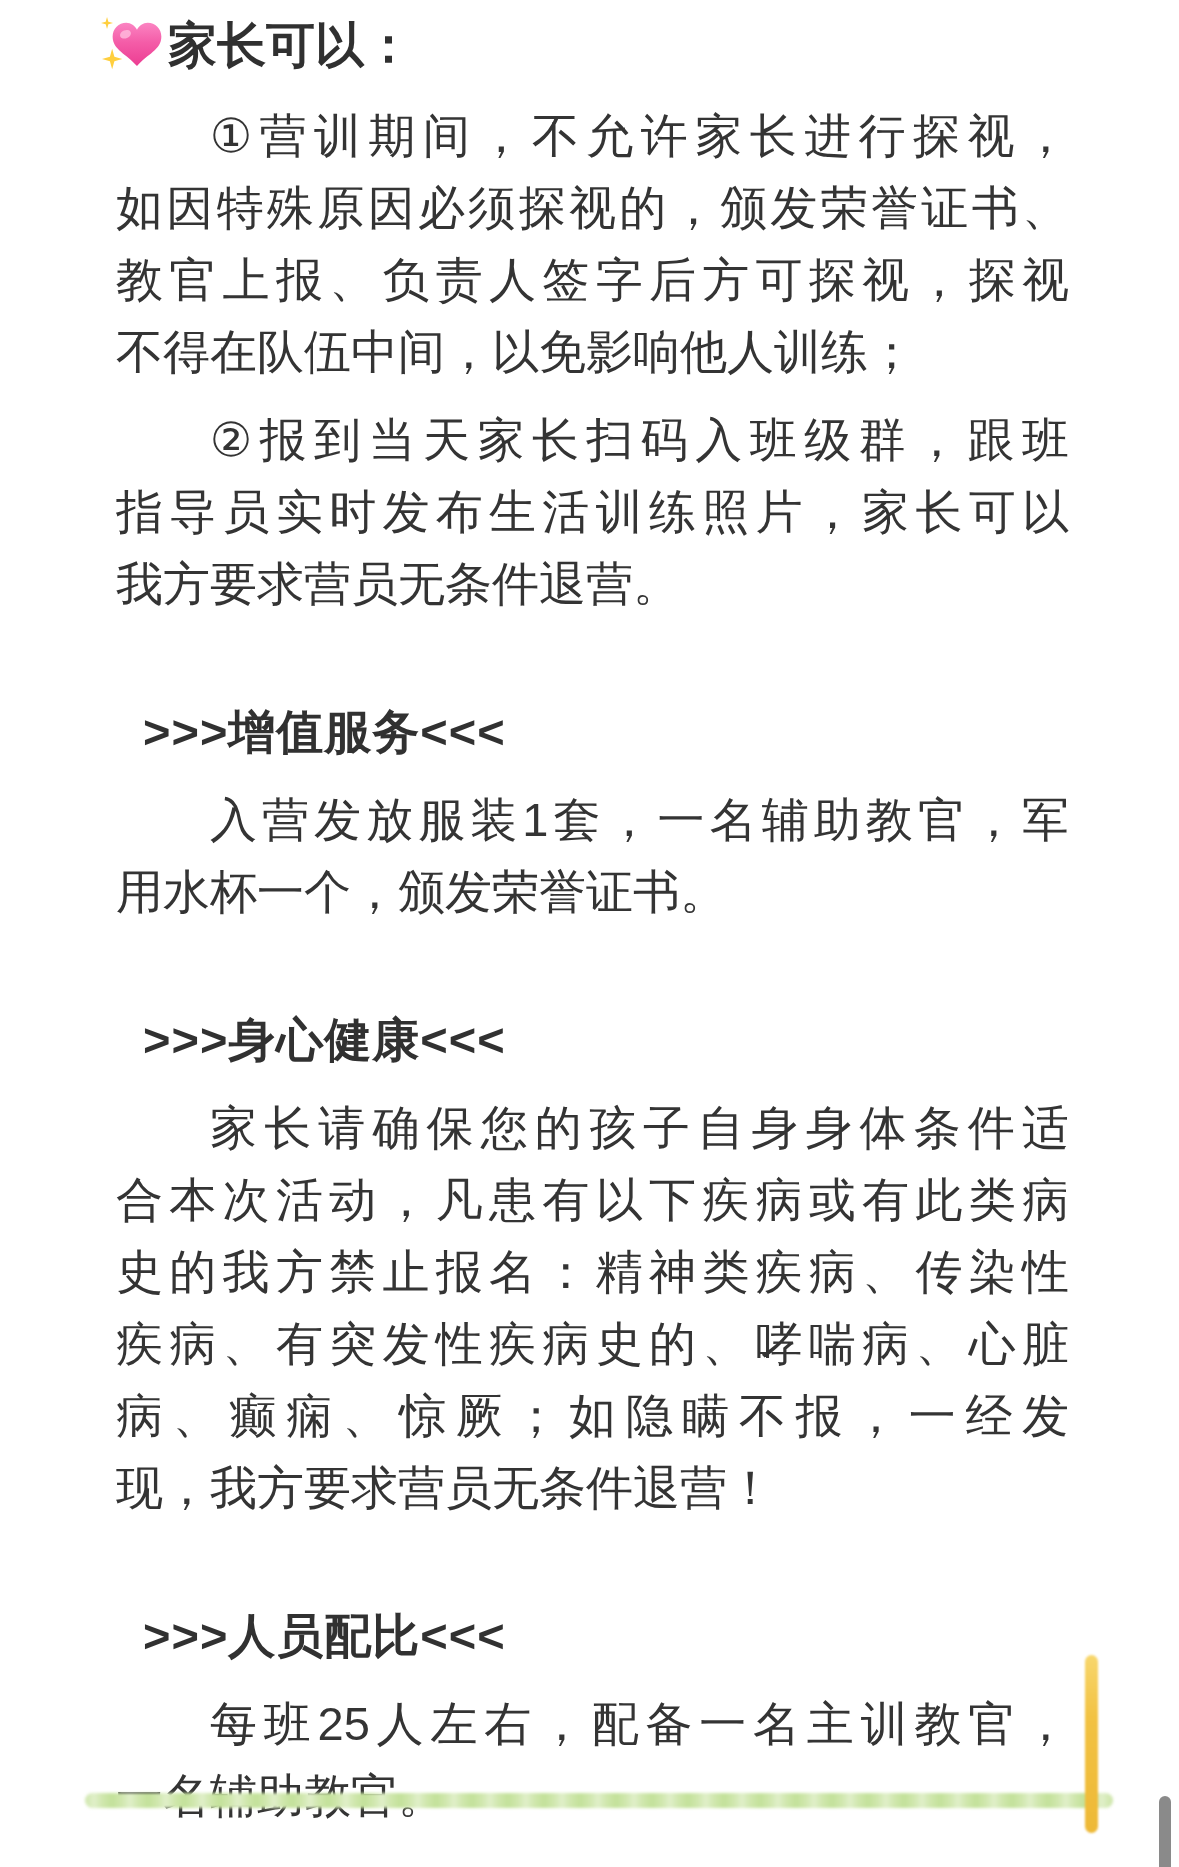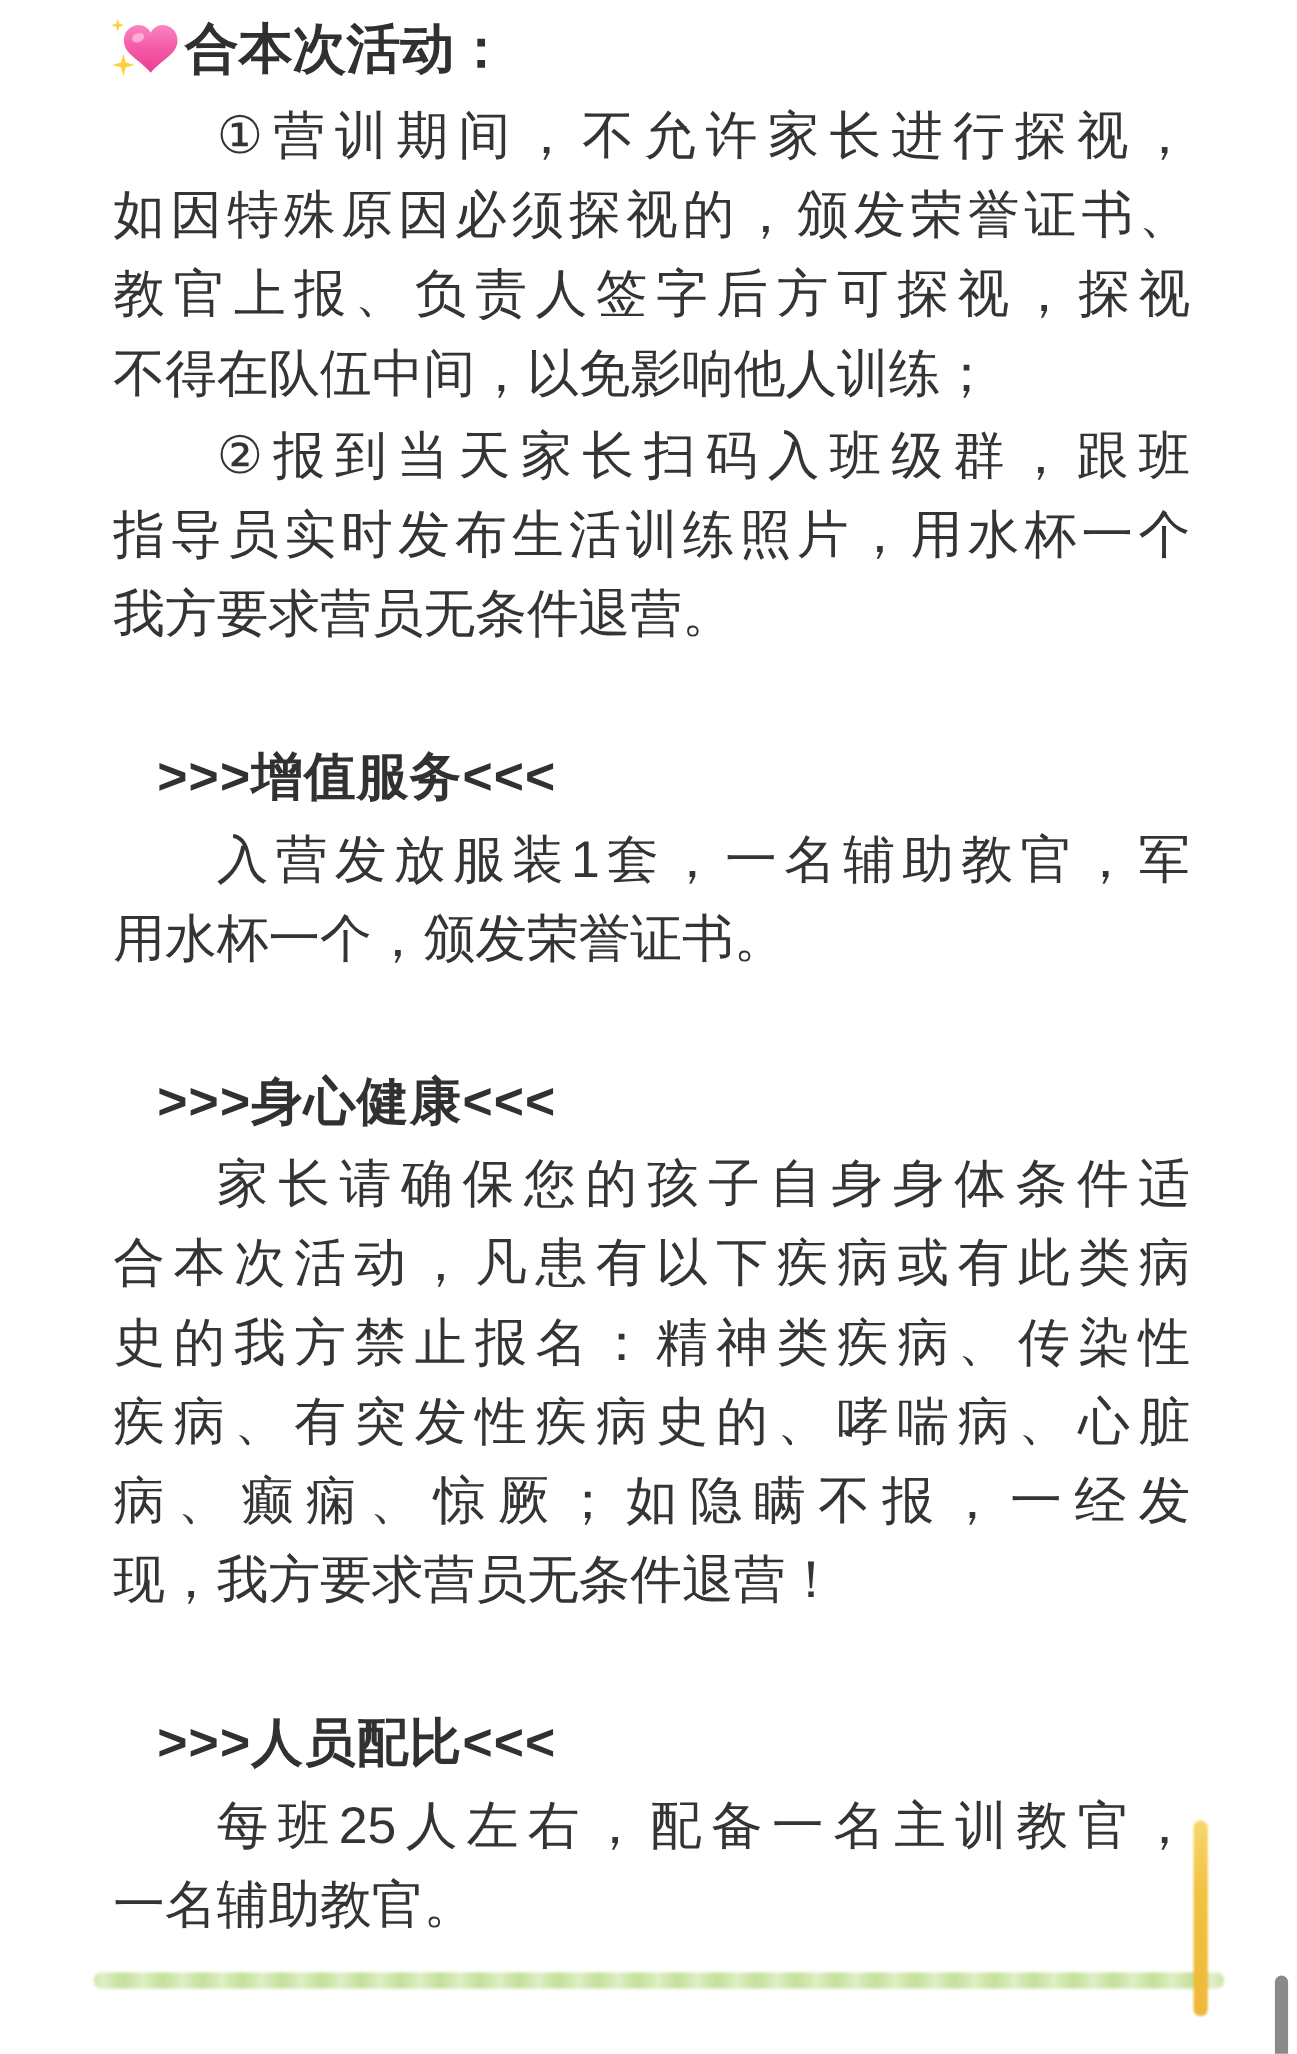--- a/index.html
+++ b/index.html
@@ -14,21 +14,21 @@
   .content { padding: 6px 94px 0 100px; }
 
   .title-row {
     display: flex; align-items: center;
     font-size: 49px; font-weight: 700;
     line-height: 78px; color: #303030;
   }
   .heart-wrap { width: 62px; height: 58px; margin-right: 6px; flex: none; display: inline-block; }
   .heart-wrap svg { width: 100%; height: 100%; display: block; }
 
-  .para { margin: 3px; }
+  .para { margin: 16px; }
   .line {
     font-size: 47px;
     line-height: 72px;
     color: #343434;
     letter-spacing: 0;
   }
   .line.fill {
     text-align: justify;
     text-justify: inter-character;
     text-align-last: justify;
@@ -94,32 +94,32 @@
           <ellipse cx="9.5" cy="8.5" rx="4.2" ry="3.0" fill="#ffb7dc" opacity="0.85" transform="rotate(-22 9.5 8.5)"></ellipse>
         </g>
         <g transform="translate(1,1) scale(0.62)">
           <path fill="#ffcf3e" d="M10 0l2.2 7.8L20 10l-7.8 2.2L10 20l-2.2-7.8L0 10l7.8-2.2z"></path>
         </g>
         <g transform="translate(2,34) scale(1.05)">
           <path fill="#ffcf3e" d="M10 0l2.2 7.8L20 10l-7.8 2.2L10 20l-2.2-7.8L0 10l7.8-2.2z"></path>
         </g>
       </svg>
     </span>
-    <span>合本次活动：</span>
+    <span>家长可以：</span>
   </div>
 
   <div class="para">
     <div class="line fill indent">①营训期间，不允许家长进行探视，</div>
     <div class="line fill">如因特殊原因必须探视的，颁发荣誉证书、</div>
     <div class="line fill">教官上报、负责人签字后方可探视，探视</div>
     <div class="line">不得在队伍中间，以免影响他人训练；</div>
   </div>
   <div class="para">
     <div class="line fill indent">②报到当天家长扫码入班级群，跟班</div>
-    <div class="line fill">指导员实时发布生活训练照片，用水杯一个</div>
+    <div class="line fill">指导员实时发布生活训练照片，家长可以</div>
     <div class="line">我方要求营员无条件退营。</div>
   </div>
 
   <div class="heading">&gt;&gt;&gt;增值服务&lt;&lt;&lt;</div>
   <div class="para">
     <div class="line fill indent">入营发放服装1套，一名辅助教官，军</div>
     <div class="line">用水杯一个，颁发荣誉证书。</div>
   </div>
 
   <div class="heading">&gt;&gt;&gt;身心健康&lt;&lt;&lt;</div>

